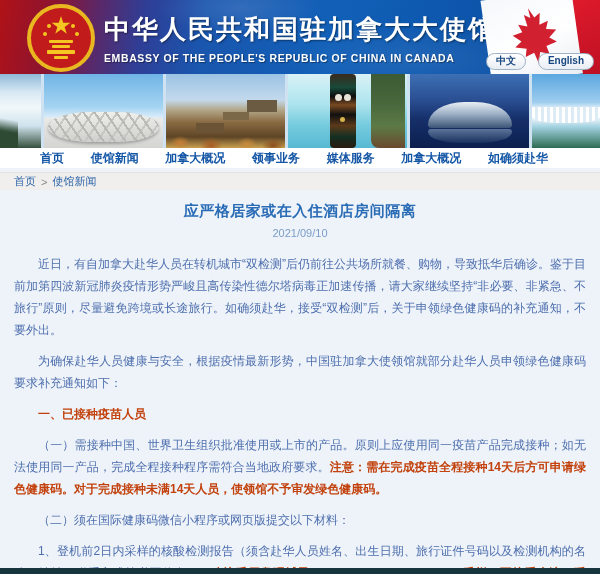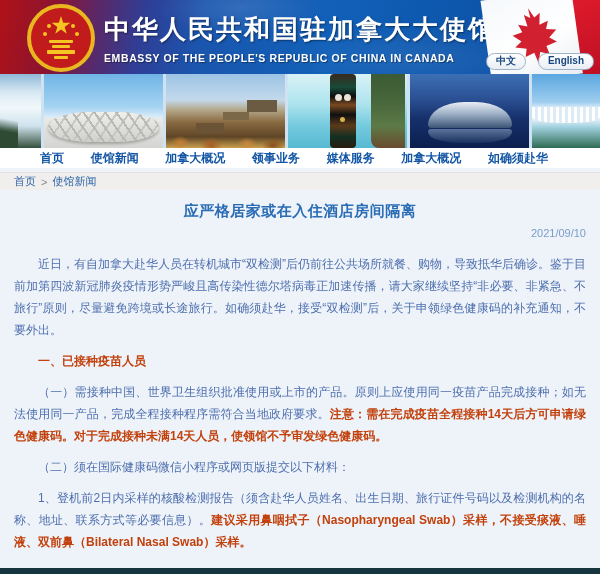--- a/index.html
+++ b/index.html
@@ -118,21 +118,21 @@
     display:flex; align-items:center; padding:0 14px; font-size:11px; color:#8a8a86;
   }
   .breadcrumb a { color:#2d64a8; text-decoration:none; cursor:pointer; }
   .breadcrumb .sep { margin:0 5px; }
 
   
   .article { padding:12px 14px 10px; }
   .art-title {
     text-align:center; color:#2a6cb5; font-weight:700; font-size:15px; letter-spacing:.5px;
   }
-  .art-date { text-align:right; color:#7b9dc9; font-size:11px; margin-top:6px; }
+  .art-date { text-align:center; color:#7b9dc9; font-size:11px; margin-top:6px; }
   .art-body { margin-top:14px; }
   .art-body p {
     font-size:12px; color:#4e6fae; line-height:22px;
     text-indent:2em; margin-bottom:9px; text-align:justify;
   }
   .art-body p b { font-weight:700; color:#c2410c; }
 
   
   .footer-bar { position:absolute; left:0; bottom:0; width:600px; height:6px; background:#16353f; }
 </style>
@@ -217,20 +217,21 @@
   <a>首页</a>
   <span class="sep">&gt;</span>
   <a>使馆新闻</a>
 </div>
 
 <div class="article">
   <div class="art-title">应严格居家或在入住酒店房间隔离</div>
   <div class="art-date">2021/09/10</div>
   <div class="art-body">
       <p><span>近日，有自加拿大赴华人员在转机城市“双检测”后仍前往公共场所就餐、购物，导致抵华后确诊。鉴于目前加第四波新冠肺炎疫情形势严峻且高传染性德尔塔病毒正加速传播，请大家继续坚持“非必要、非紧急、不旅行”原则，尽量避免跨境或长途旅行。如确须赴华，接受“双检测”后，关于申领绿色健康码的补充通知，不要外出。</span></p>
+      <p><span>为确保赴华人员健康与安全，根据疫情最新形势，中国驻加拿大使领馆就部分赴华人员申领绿色健康码要求补充通知如下：</span></p>
       <p><b>一、已接种疫苗人员</b></p>
       <p><span>（一）需接种中国、世界卫生组织批准使用或上市的产品。原则上应使用同一疫苗产品完成接种；如无法使用同一产品，完成全程接种程序需符合当地政府要求。</span><b>注意：需在完成疫苗全程接种14天后方可申请绿色健康码。对于完成接种未满14天人员，使领馆不予审发绿色健康码。</b></p>
       <p><span>（二）须在国际健康码微信小程序或网页版提交以下材料：</span></p>
       <p><span>1、登机前2日内采样的核酸检测报告（须含赴华人员姓名、出生日期、旅行证件号码以及检测机构的名称、地址、联系方式等必要信息）。</span><b>建议采用鼻咽拭子（Nasopharyngeal Swab）采样，不接受痰液、唾液、双前鼻（Bilateral Nasal Swab）采样。</b></p>
     </div>
 </div>
 
 <div class="footer-bar"></div>
 
 </body></html>

